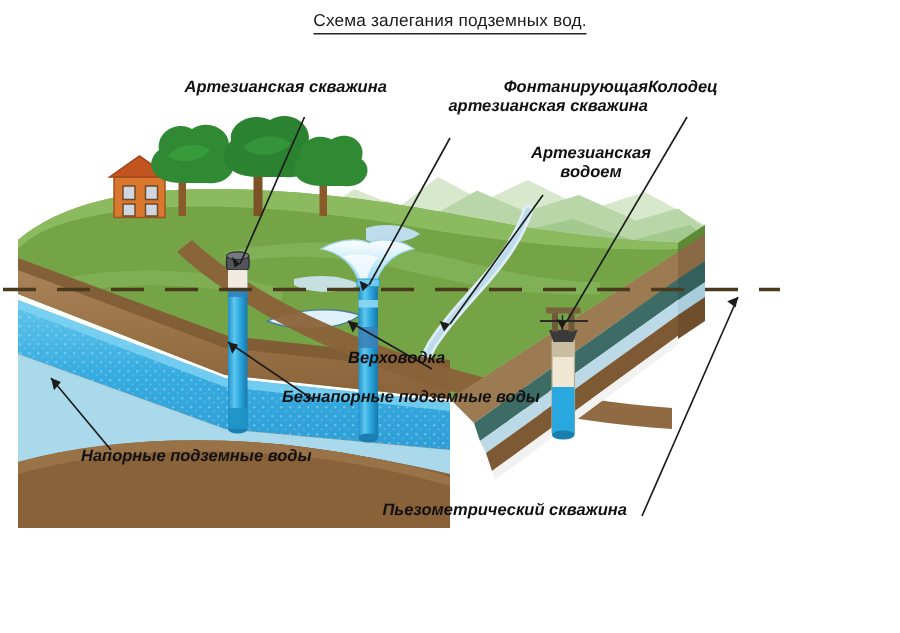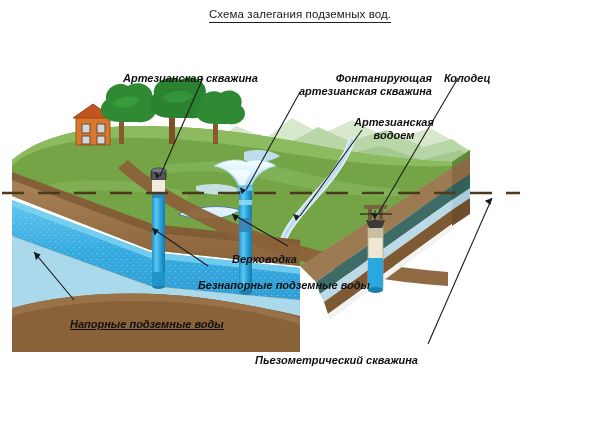--- a/index.html
+++ b/index.html
@@ -31,21 +31,21 @@
   .lbl{
     position:absolute;
     font-family:"Liberation Sans", sans-serif;
     font-style:italic;
     font-weight:bold;
     color:#111;
     white-space:nowrap;
     line-height:1.18;
   }
   .lbl.c{text-align:center;}
-  .s11{font-size:11px;margin-top:20px;}
+  .s11{font-size:11px;}
 </style>
 </head>
 <body>
 
 <div id="stage">
 
   <div class="title-wrap">
     <span class="title-txt">Схема залегания подземных вод.</span>
   </div>
 
@@ -284,23 +284,23 @@
   <div class="lbl c s11" style="left:276px; top:52px; width:156px;text-align:right;">
     <span>Фонтанирующая</span><br>
     <span>артезианская скважина</span>
   </div>
 
   <div class="lbl c s11" style="left:332px; top:96px; width:124px;">
     <span>Артезианская</span><br>
     <span>водоем</span>
   </div>
 
-  <div class="lbl s11" style="left:444px; top:52px;">Колодец</div>
+  <div class="lbl s11" style="left:432px; top:52px;">Колодец</div>
 
   <div class="lbl s11" style="left:232px; top:233px;text-align:center;">Верховодка</div>
 
-  <div class="lbl s11" style="left:198px; top:259px;text-align:right;">Безнапорные подземные воды</div>
-
-  <div class="lbl s11" style="left:70px; top:298px;text-decoration:underline;">Напорные подземные воды</div>
+  <div class="lbl s11" style="left:188px; top:259px;text-align:right;">Безнапорные подземные воды</div>
+
+  <div class="lbl s11" style="left:54px; top:298px;">Напорные подземные воды</div>
 
   <div class="lbl s11" style="left:255px; top:334px;">Пьезометрический скважина</div>
 
 </div>
 
 </body></html>

